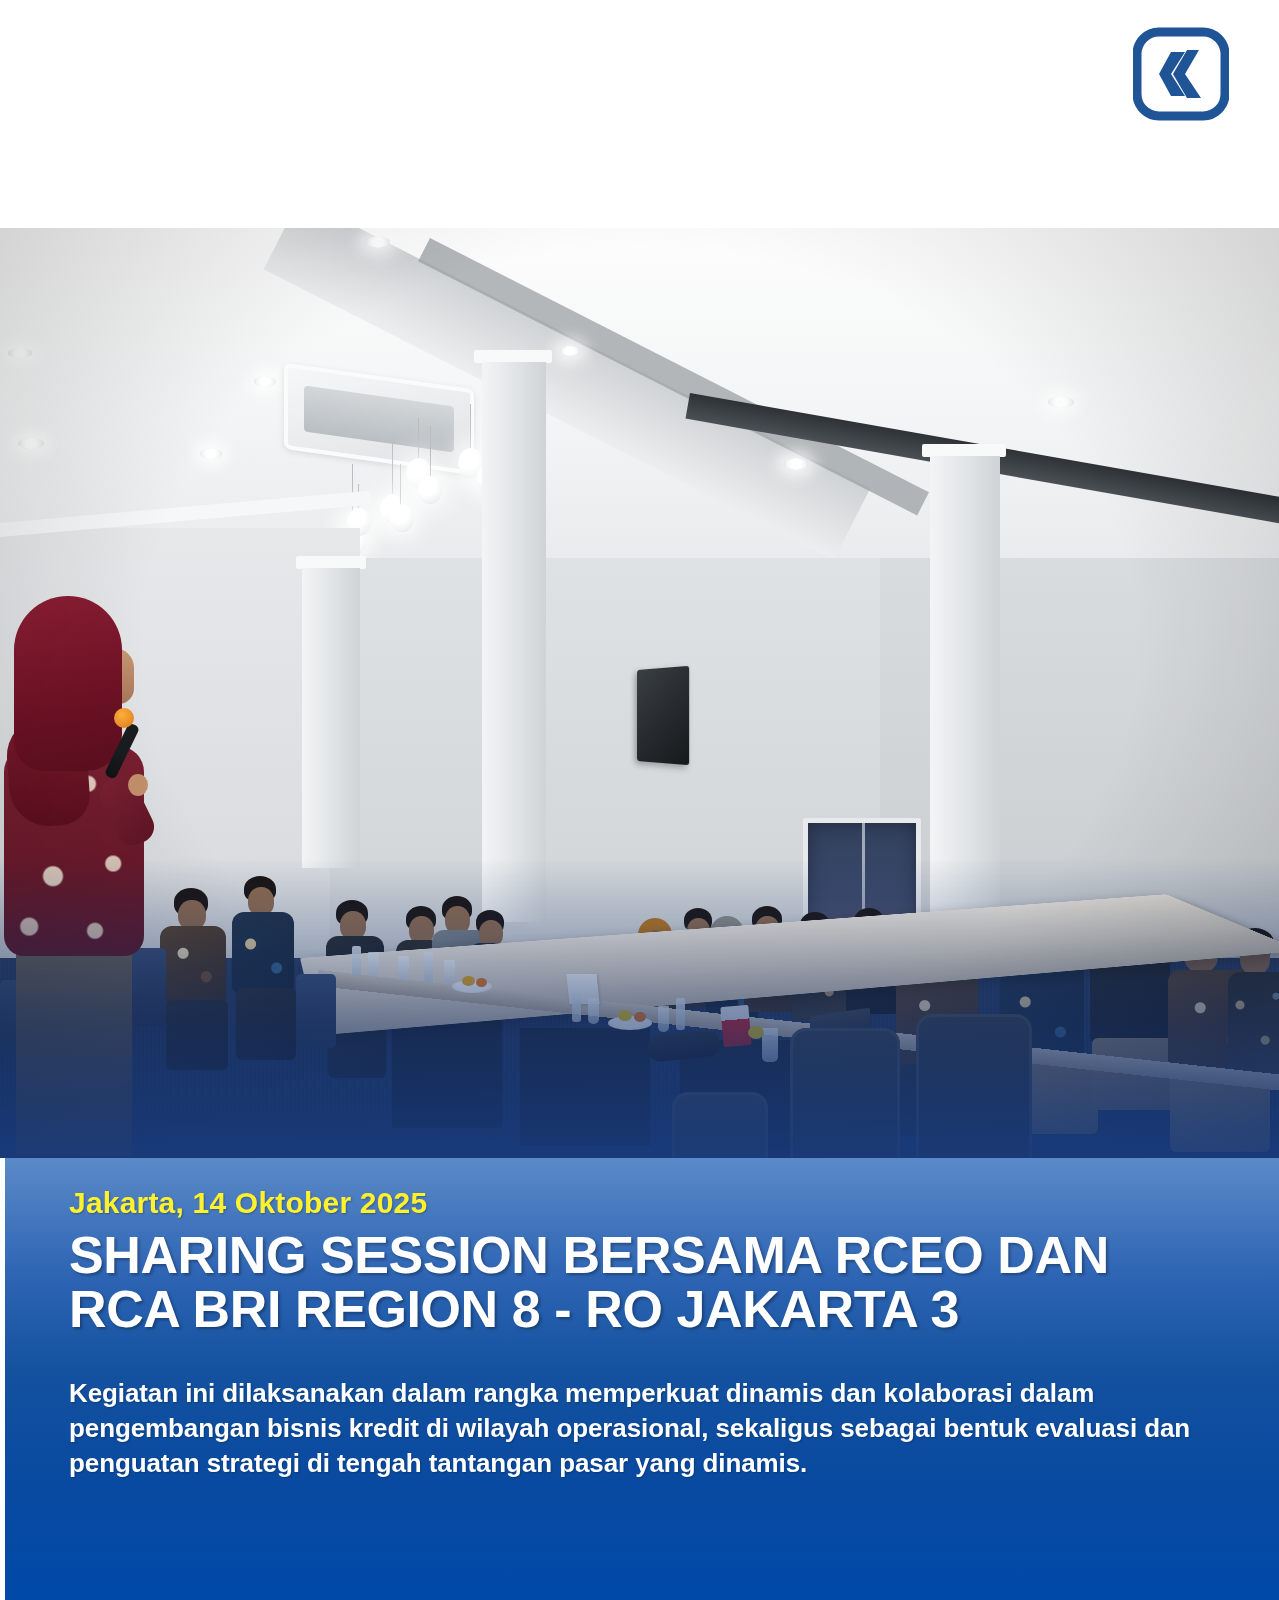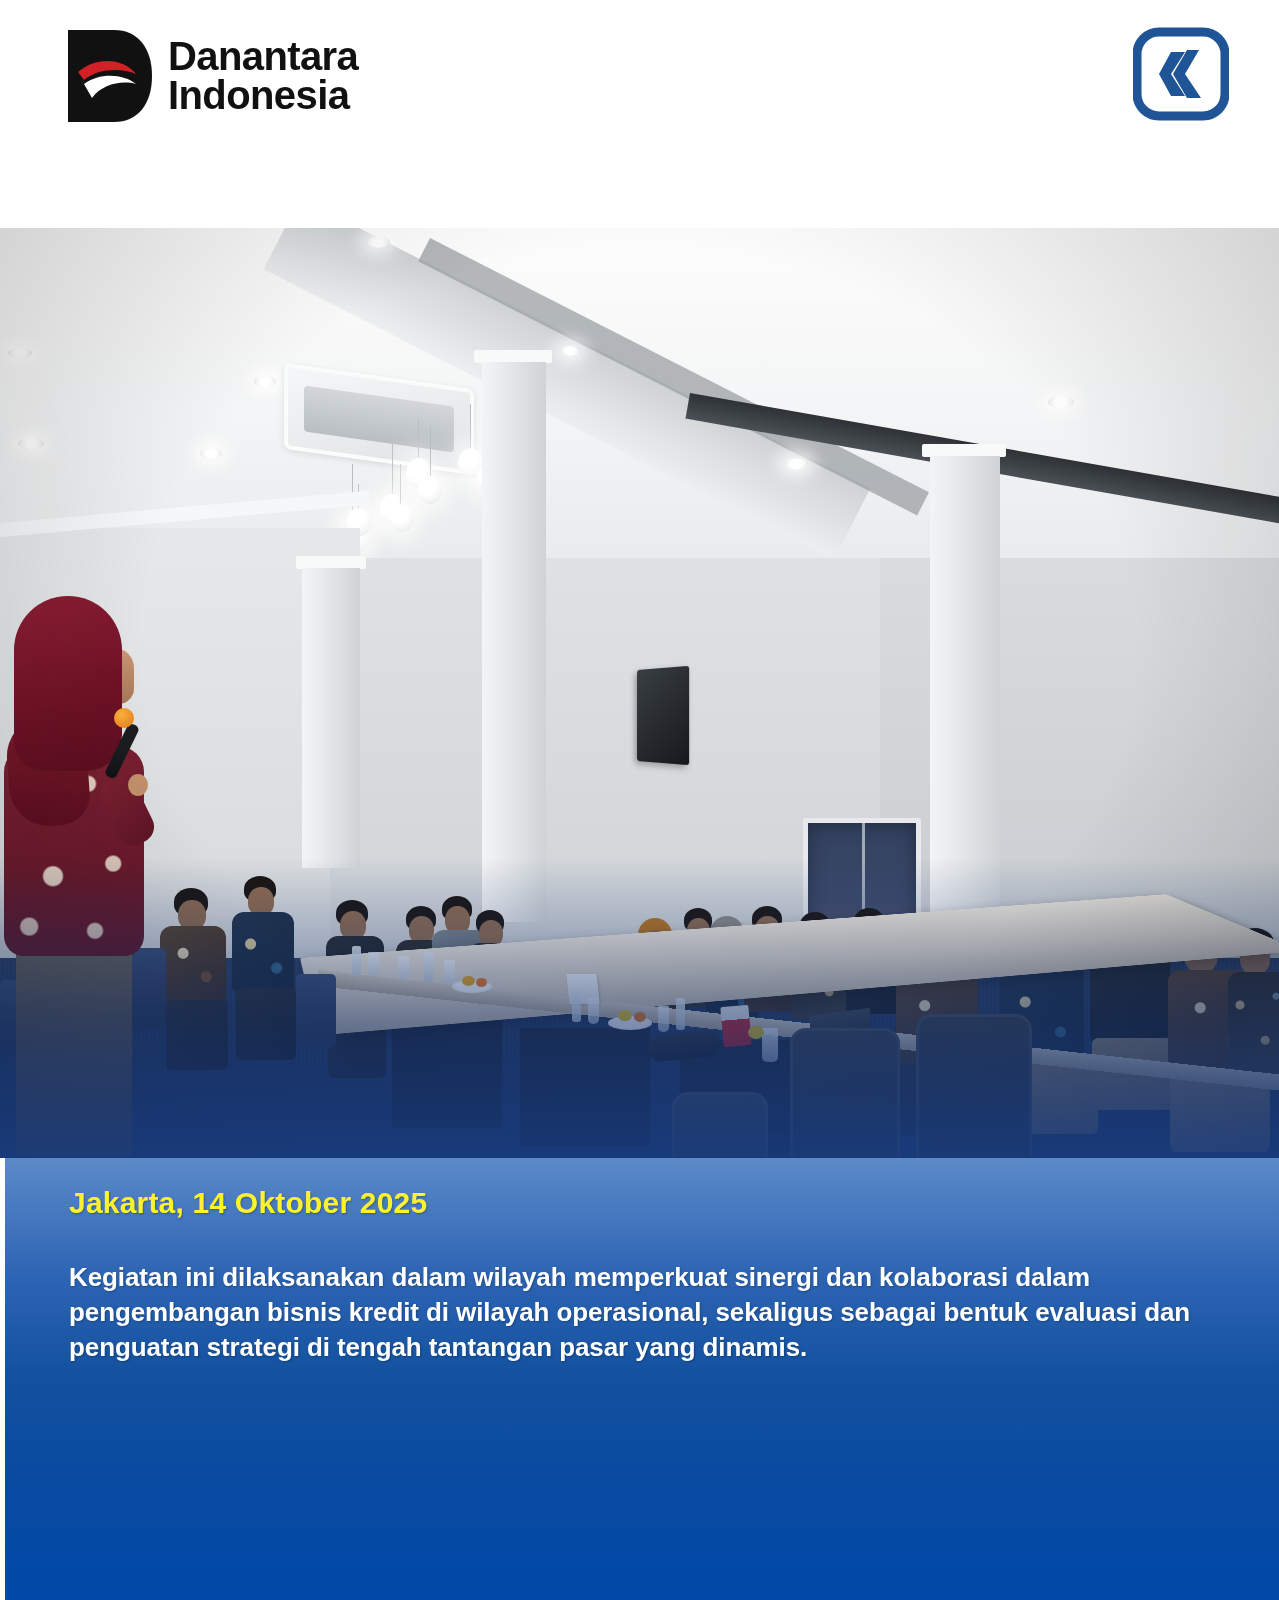--- a/index.html
+++ b/index.html
@@ -319,30 +319,20 @@
     max-width:1160px;
   }
 </style>
 </head>
 <body>
 
 <div class="poster">
 
   <div class="header">
 
-    <div class="logo-danantara">
-      <div class="dan-mark">
-        <svg width="88" height="96" viewBox="0 0 88 96" aria-hidden="true">
-          <path d="M2 2 H48 C72 2 86 20 86 48 C86 76 72 94 48 94 H2 Z" fill="#111111"></path>
-          <path d="M12 44 C30 28 58 30 70 46 C56 40 32 40 18 52 Z" fill="#D32027"></path>
-          <path d="M18 56 C34 44 58 46 70 56 C56 52 36 56 26 70 Z" fill="#FFFFFF"></path>
-        </svg>
-      </div>
-      <div class="dan-wordmark"><span>Danantara</span><br><span>Indonesia</span></div>
-    </div>
 
     <div class="logo-bri">
       <div class="bri-mark">
         <svg width="96" height="96" viewBox="0 0 96 96" aria-hidden="true">
           <rect x="4" y="6" width="88" height="84" rx="22" ry="22" fill="none" stroke="#1F5596" stroke-width="9"></rect>
           <path d="M26 26 H40 L26 48 L40 70 H26 L14 48 Z" fill="#1F5596" transform="translate(12,0)"></path>
           <path d="M50 24 H62 L48 48 L64 72 H50 L36 48 Z" fill="#1F5596" transform="translate(4,0)"></path>
         </svg>
       </div>
     </div>
@@ -558,17 +548,19 @@
       </div>
 
       <div class="photo-vignette"></div>
       <div class="photo-fade"></div>
     </div>
   </div>
 
   <div class="banner">
     <div class="banner-inner">
       <div class="date">Jakarta, 14 Oktober 2025</div>
-      <div class="body-copy">Kegiatan ini dilaksanakan dalam wilayah memperkuat sinergi dan kolaborasi dalam pengembangan bisnis kredit di wilayah operasional, sekaligus sebagai bentuk evaluasi dan penguatan strategi di tengah tantangan pasar yang dinamis.</div>
+      <div class="headline">SHARING SESSION BERSAMA RCEO DAN
+RCA BRI REGION 8 - RO JAKARTA 3</div>
+      <div class="body-copy">Kegiatan ini dilaksanakan dalam rangka memperkuat dinamis dan kolaborasi dalam pengembangan bisnis kredit di wilayah operasional, sekaligus sebagai bentuk evaluasi dan penguatan strategi di tengah tantangan pasar yang dinamis.</div>
     </div>
   </div>
 
 </div>
 
 </body></html>

